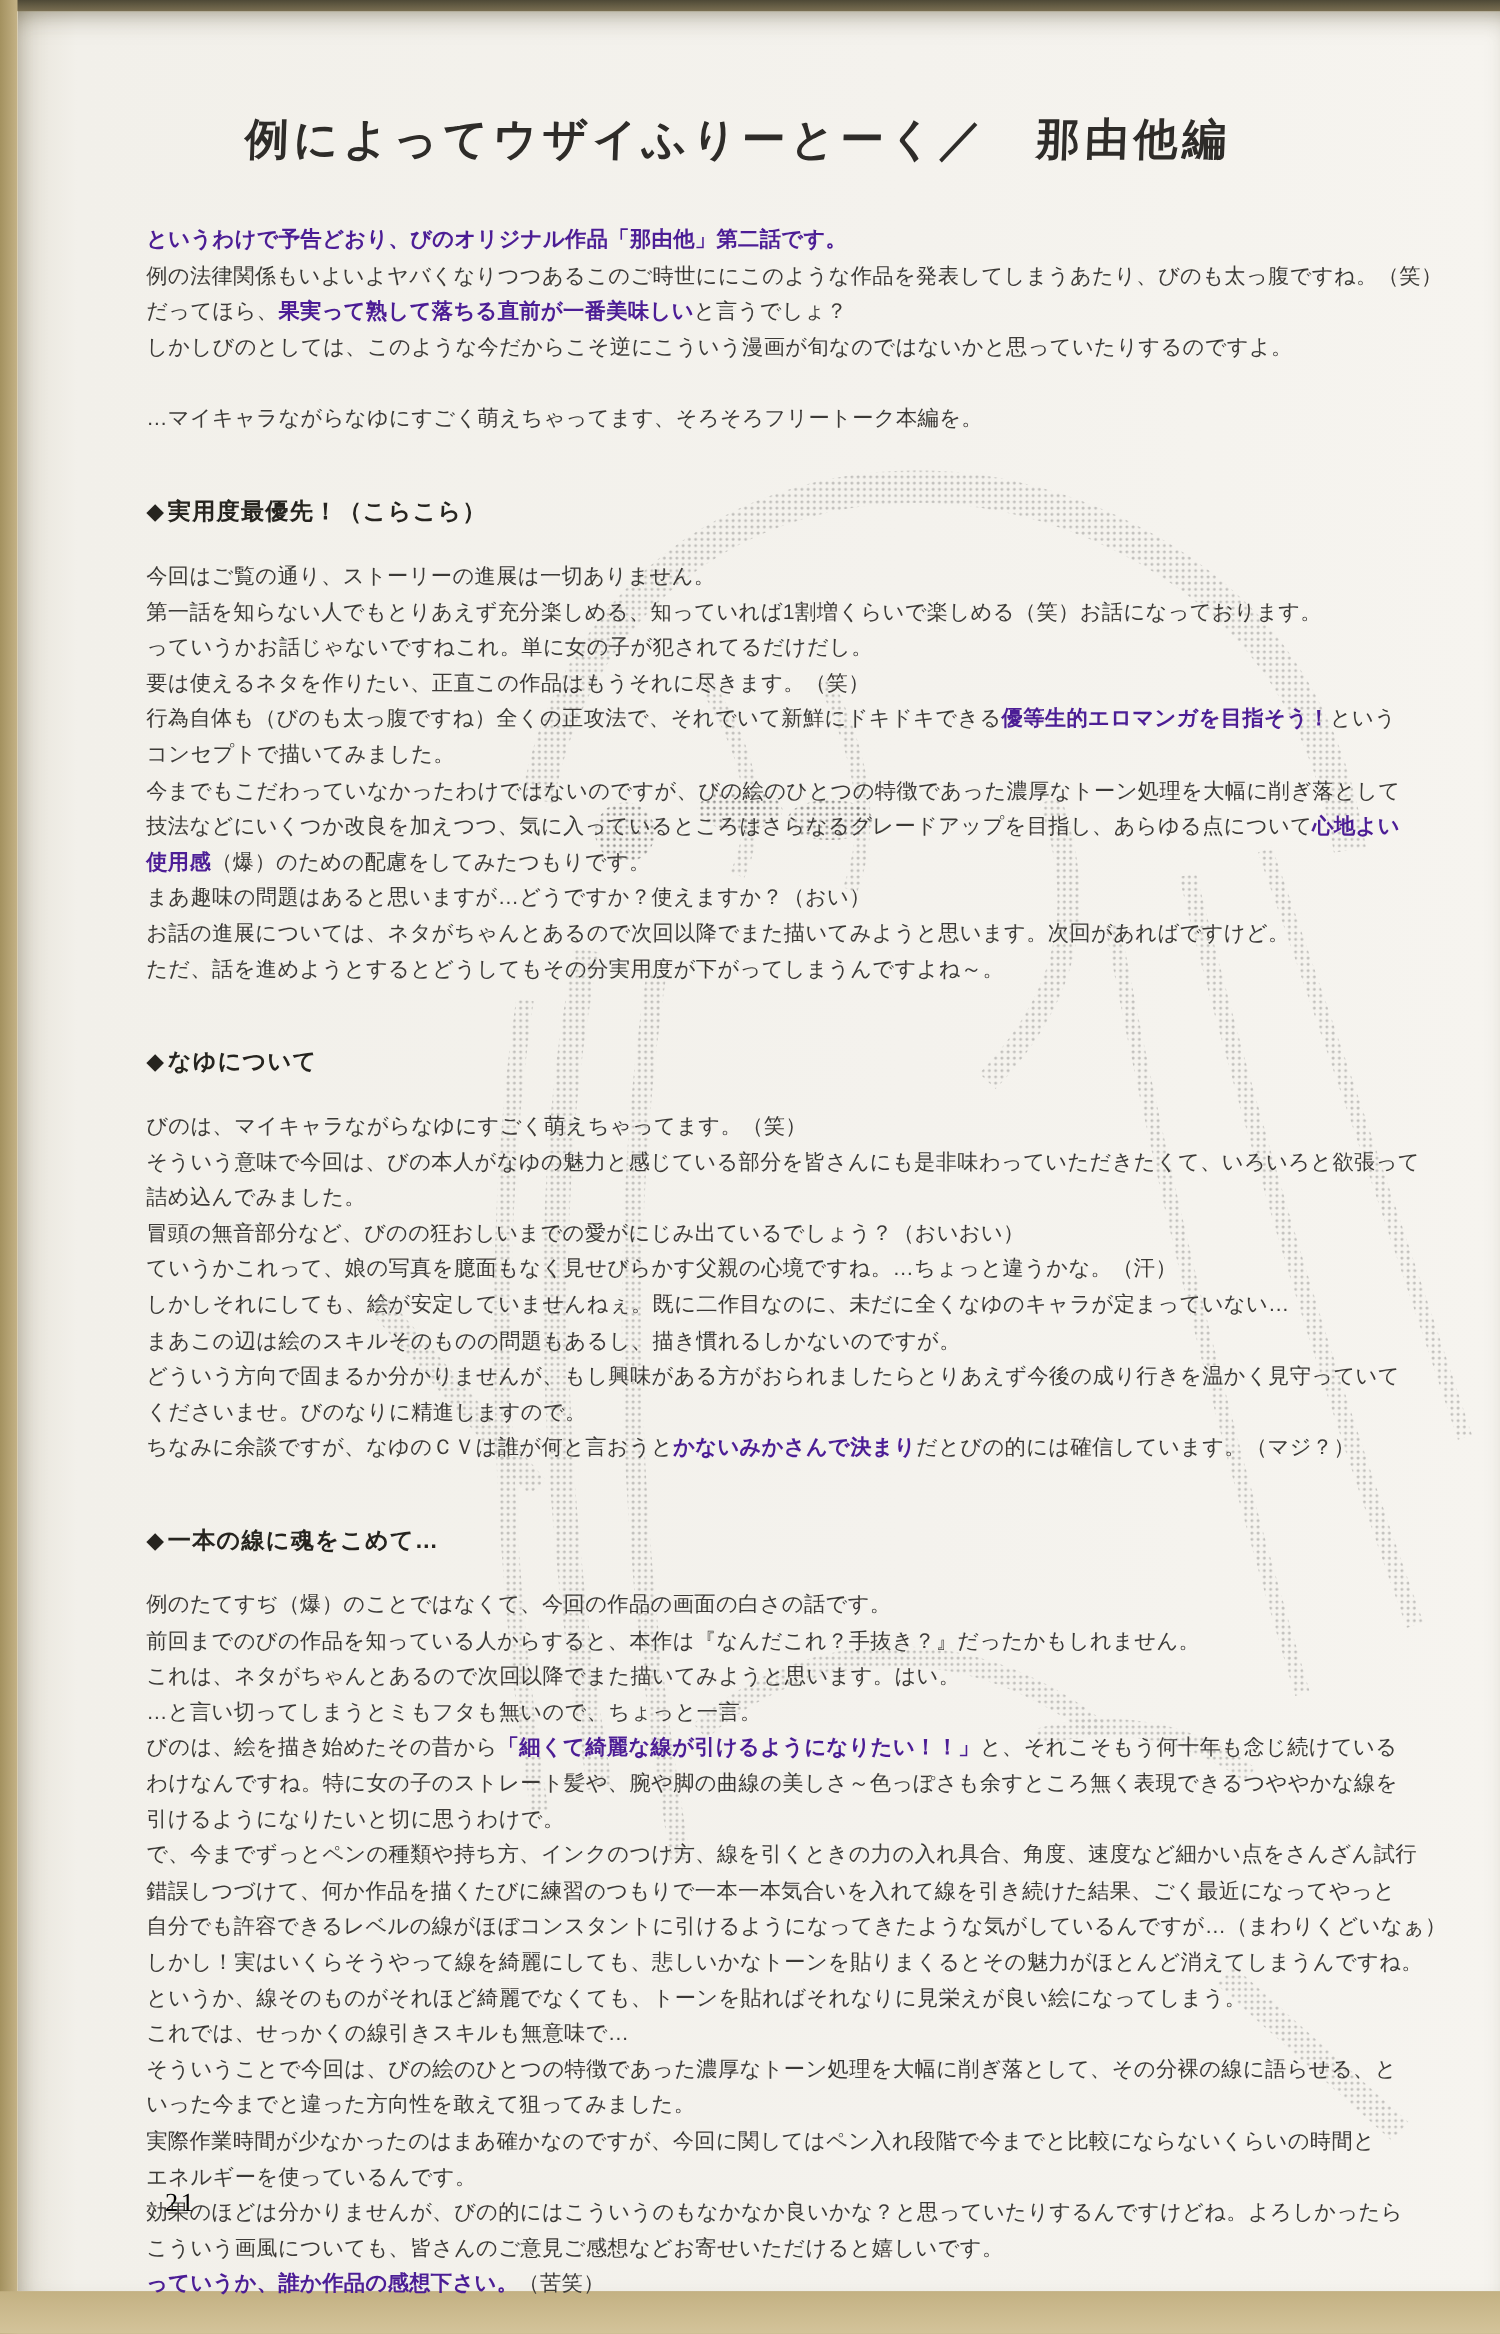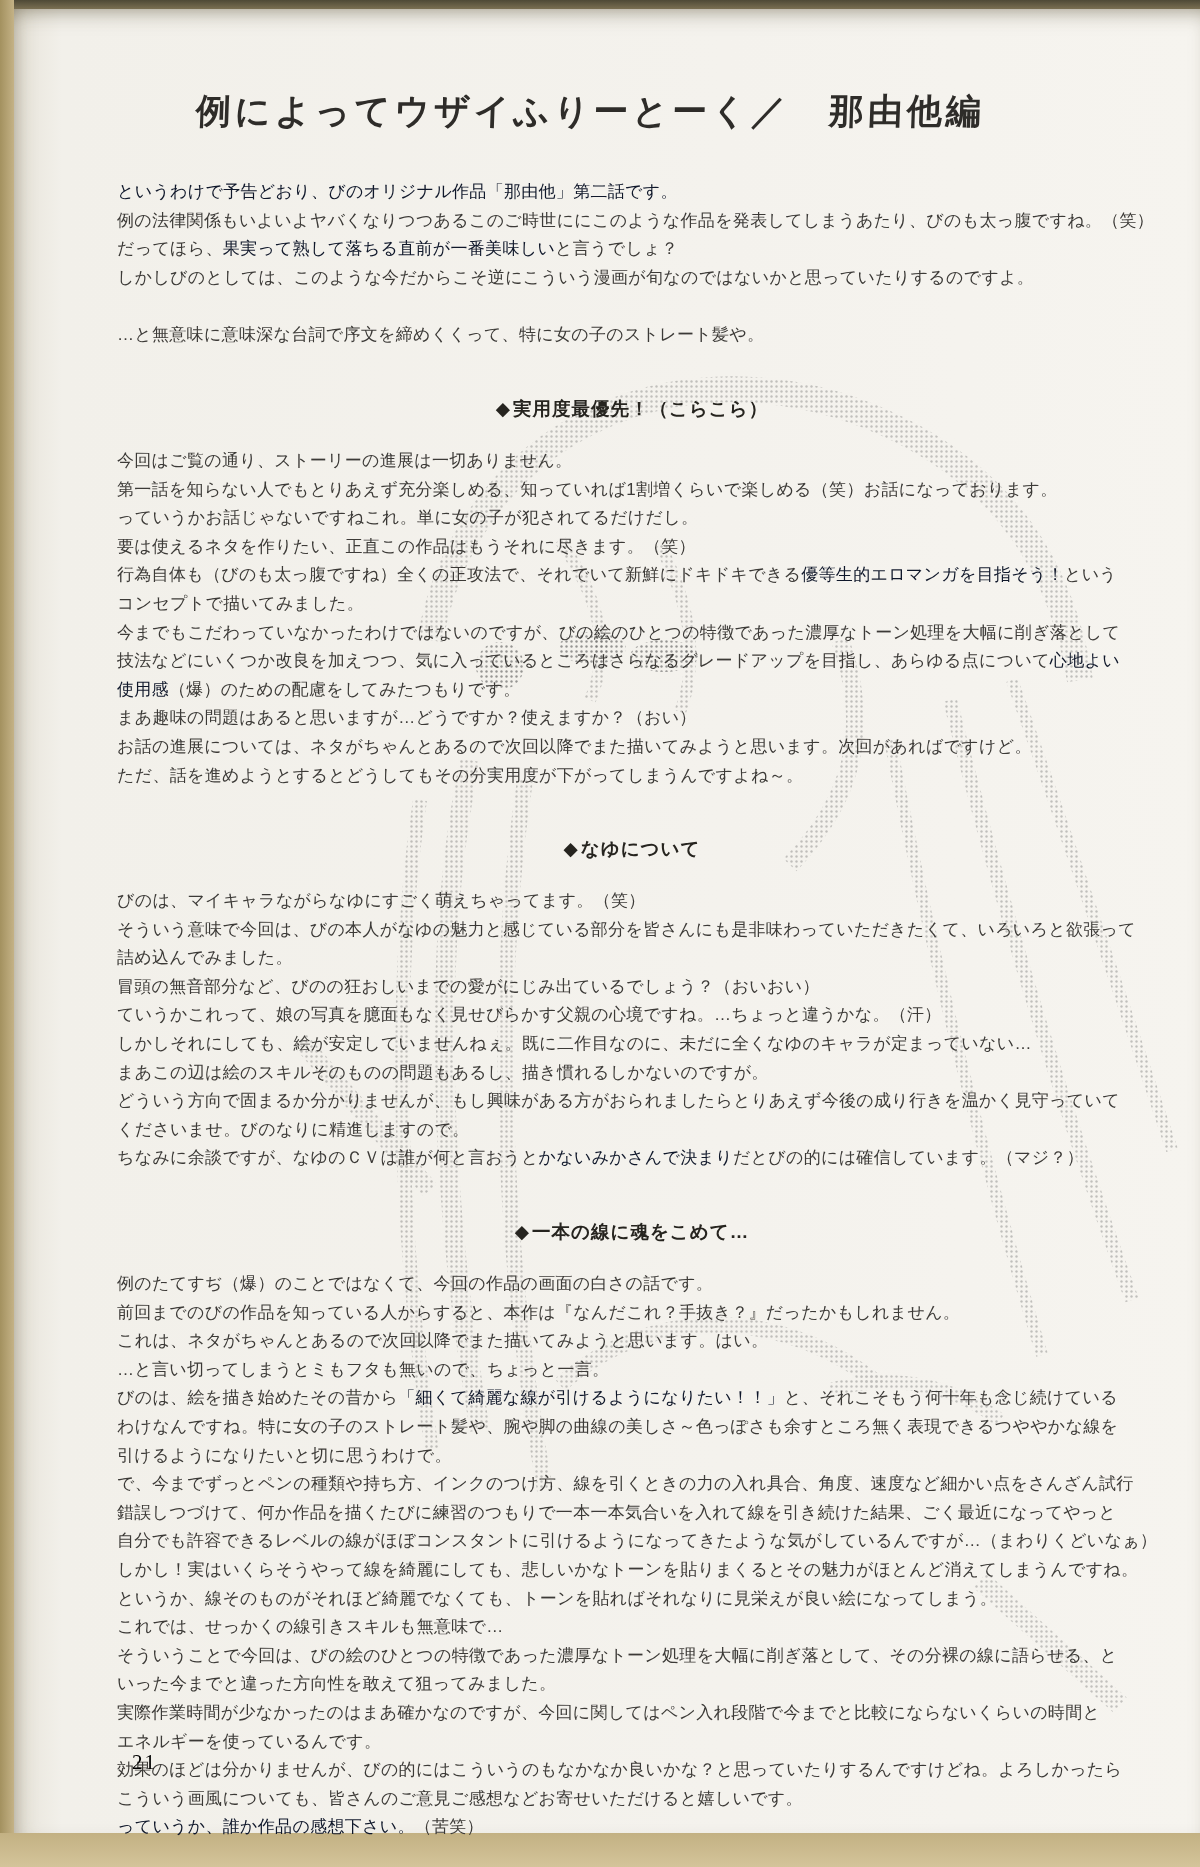--- a/index.html
+++ b/index.html
@@ -21,27 +21,26 @@
   .content{position:absolute;inset:0;z-index:2;}
   .art{position:absolute;inset:0;z-index:1;}
 
   h1.title{
     margin:0;position:absolute;top:88px;left:196px;
     font-size:35px;font-weight:700;color:#2e2c29;letter-spacing:4px;
     transform:skewX(-2deg);white-space:nowrap;
   }
   .text-col{position:absolute;top:178px;left:117px;width:1030px;color:#3c3a37;}
   .line{margin:0;font-size:17px;line-height:28.6px;white-space:nowrap;letter-spacing:.3px;}
-  .line b{font-weight:400;color:#0f172a;}
+  .line b{font-weight:700;color:#4c1d95;}
   .gap-s{height:29px;}
   .gap-m{height:52px;}
   h2.sec{
     margin:0;font-size:18.5px;font-weight:700;color:#26241f;letter-spacing:1px;
     padding:46px 0 26px 0;
-    text-align:center;
   }
   h2.sec .bullet{margin-right:2px;}
   .pageno{
     position:absolute;left:132px;top:1750px;
     font-family:"Liberation Serif","DejaVu Serif",serif;
     font-size:21px;color:#000000;letter-spacing:2px;
   }
 </style>
 </head>
 <body>
@@ -85,21 +84,21 @@
 
   <div class="text-col">
     <div>
         <p class="line"><b>というわけで予告どおり、びのオリジナル作品「那由他」第二話です。</b></p>
         <p class="line"><span>例の法律関係もいよいよヤバくなりつつあるこのご時世ににこのような作品を発表してしまうあたり、びのも太っ腹ですね。（笑）</span></p>
         <p class="line"><span>だってほら、</span><b>果実って熟して落ちる直前が一番美味しい</b><span>と言うでしょ？</span></p>
         <p class="line"><span>しかしびのとしては、このような今だからこそ逆にこういう漫画が旬なのではないかと思っていたりするのですよ。</span></p>
       </div>
     <div class="gap-s"></div>
     <div>
-        <p class="line"><span>…と無意味に意味深な台詞で序文を締めくくって、特に女の子のストレート髪や。</span></p>
+        <p class="line"><span>…マイキャラながらなゆにすごく萌えちゃってます、そろそろフリートーク本編を。</span></p>
       </div>
 
     <section>
       <h2 class="sec"><span class="bullet">◆</span><span>実用度最優先！（こらこら）</span></h2>
       <div>
           <p class="line"><span>今回はご覧の通り、ストーリーの進展は一切ありません。</span></p>
           <p class="line"><span>第一話を知らない人でもとりあえず充分楽しめる、知っていれば1割増くらいで楽しめる（笑）お話になっております。</span></p>
           <p class="line"><span>っていうかお話じゃないですねこれ。単に女の子が犯されてるだけだし。</span></p>
           <p class="line"><span>要は使えるネタを作りたい、正直この作品はもうそれに尽きます。（笑）</span></p>
           <p class="line"><span>行為自体も（びのも太っ腹ですね）全くの正攻法で、それでいて新鮮にドキドキできる</span><b>優等生的エロマンガを目指そう！</b><span>という</span></p>

